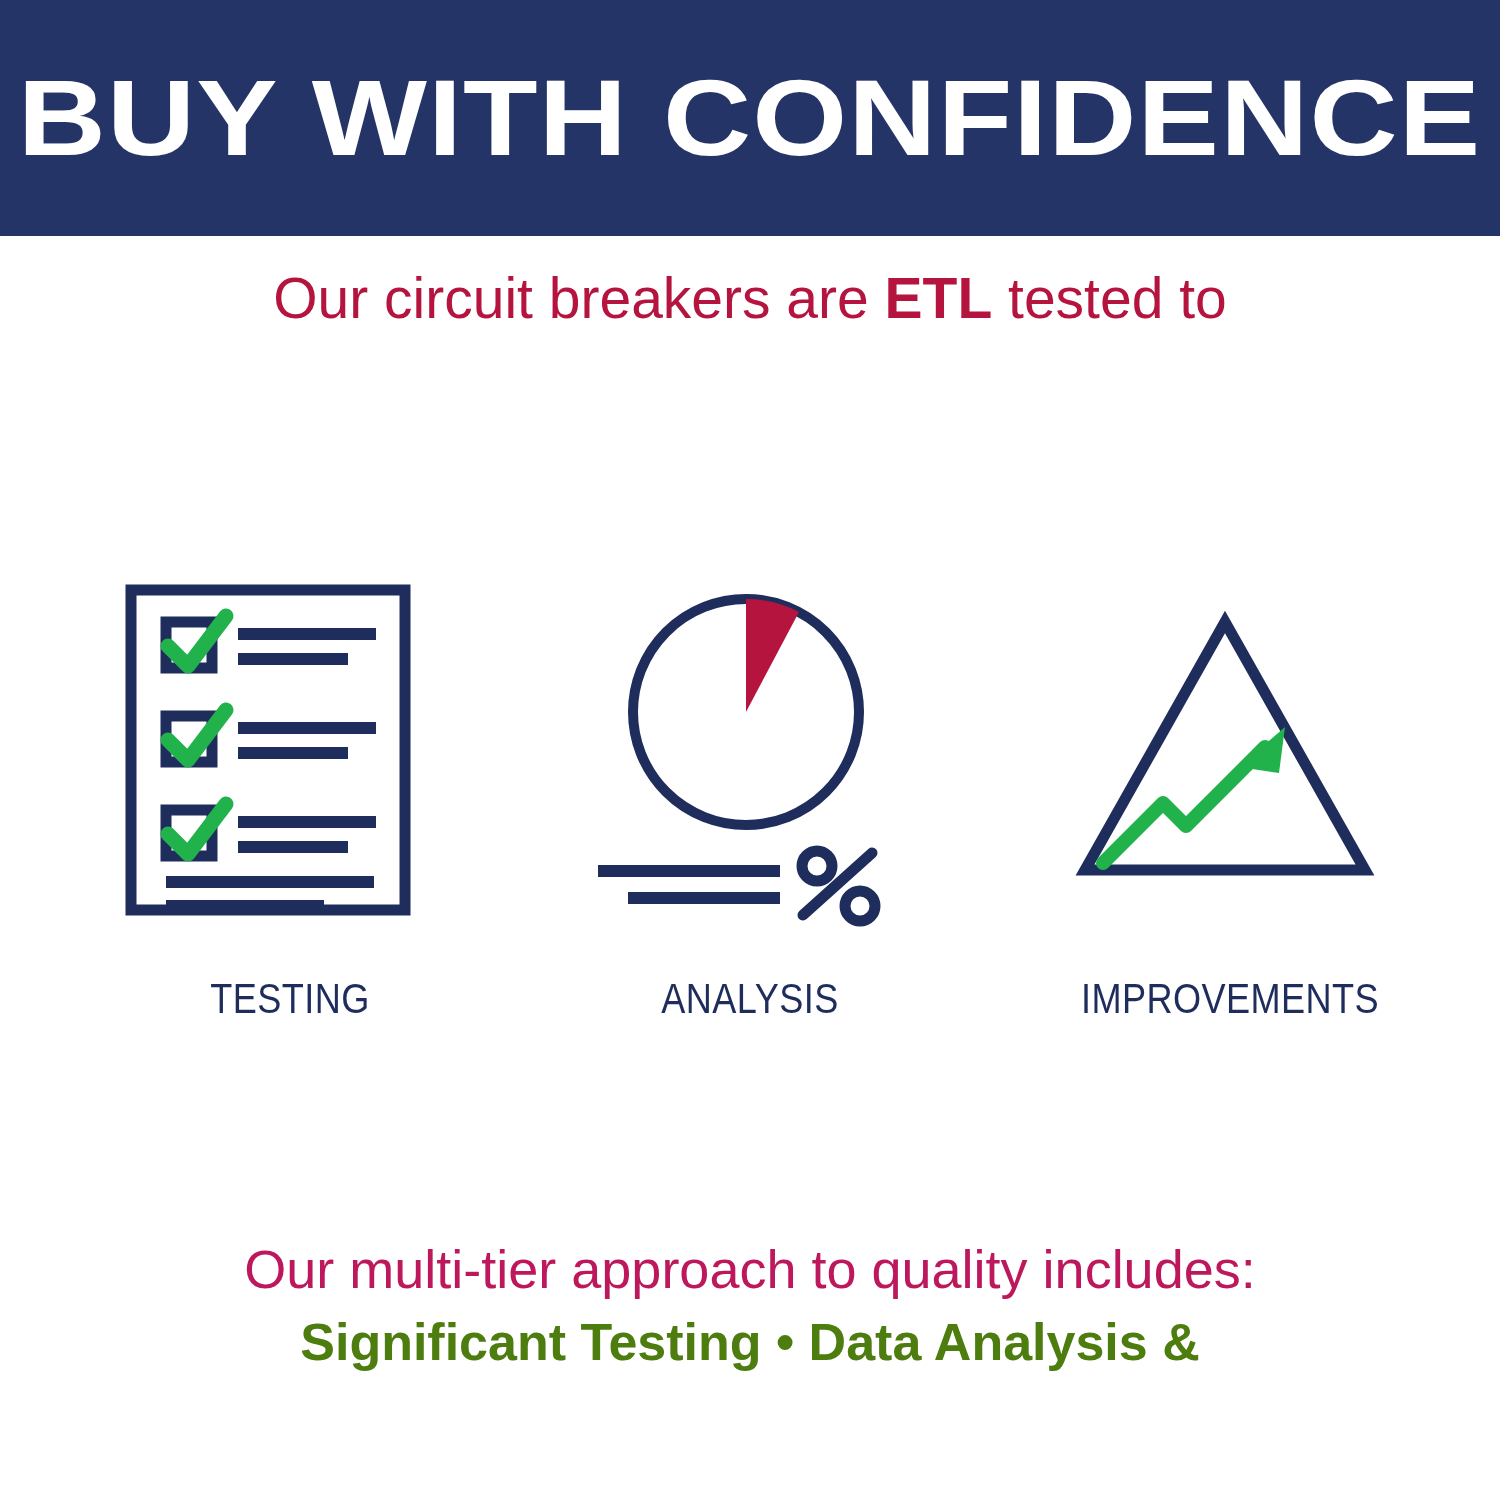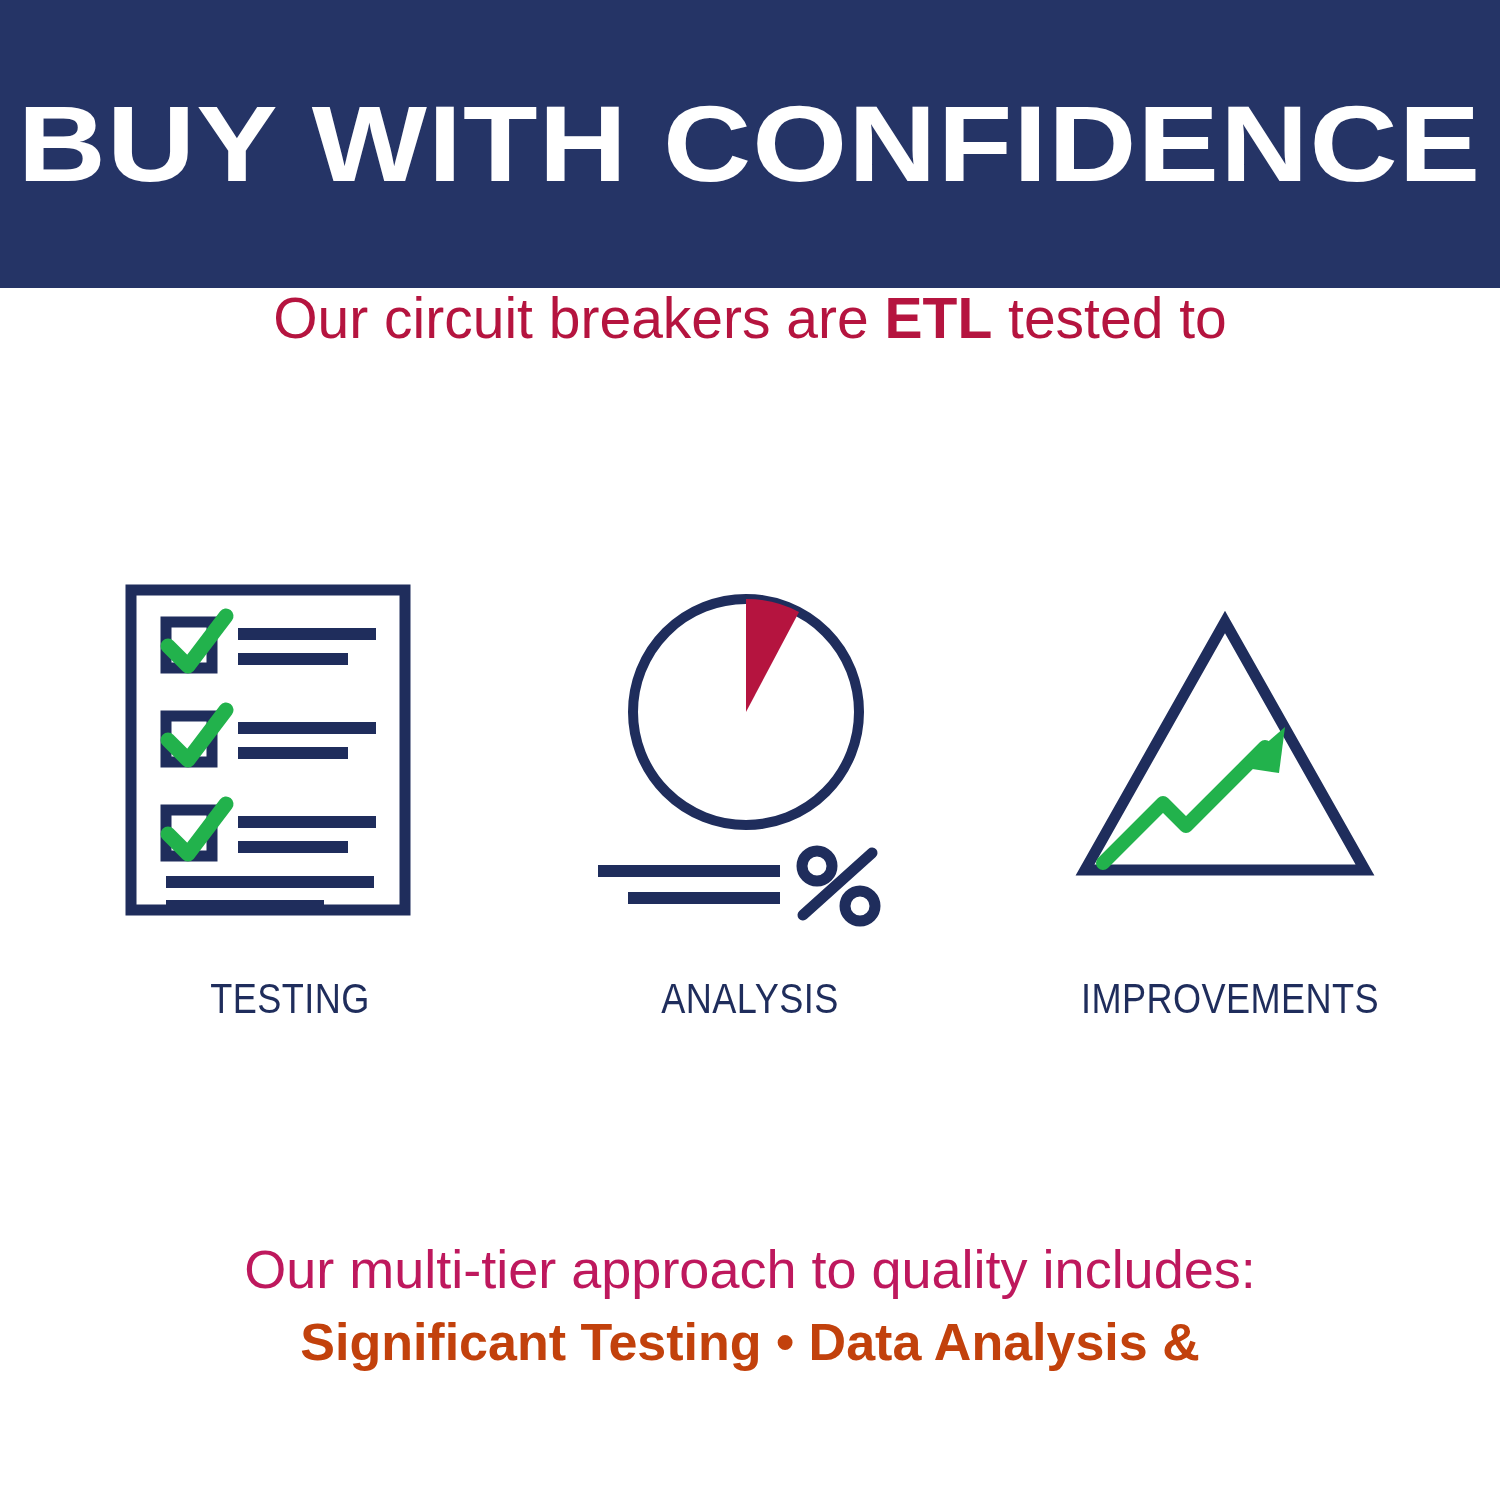--- a/index.html
+++ b/index.html
@@ -14,21 +14,21 @@
     overflow: hidden;
     position: relative;
   }
 
   
   #header-banner {
     position: absolute;
     left: 0;
     top: 0;
     width: 1500px;
-    height: 288px;
+    height: 236px;
     background: #253466;
     display: flex;
     align-items: center;
     justify-content: center;
   }
   #header-title {
     color: #ffffff;
     font-family: "Liberation Sans", sans-serif;
     font-weight: bold;
     font-size: 108px;
@@ -37,21 +37,21 @@
     white-space: nowrap;
     transform: scaleX(1.13);
     transform-origin: center center;
     text-align: center;
   }
 
   
   #subtitle-block {
     position: absolute;
     left: 0;
-    top: 284px;
+    top: 264px;
     width: 1500px;
     text-align: center;
     color: #B5143F;
     font-size: 57px;
     line-height: 1.22;
     font-weight: 500;
   }
   #subtitle-block .ln {
     display: block;
     white-space: nowrap;
@@ -108,21 +108,21 @@
     text-align: center;
   }
   #footer-lead {
     color: #be185d;
     font-size: 54px;
     line-height: 1.18;
     font-weight: 500;
     white-space: nowrap;
   }
   #footer-detail {
-    color: #c2410c;
+    color: #4d7c0f;
     font-size: 52px;
     line-height: 1.24;
     font-weight: bold;
     margin-top: 8px;
   }
   #footer-detail .ln { display: block; white-space: nowrap; }
 </style>
 </head>
 <body>
 

